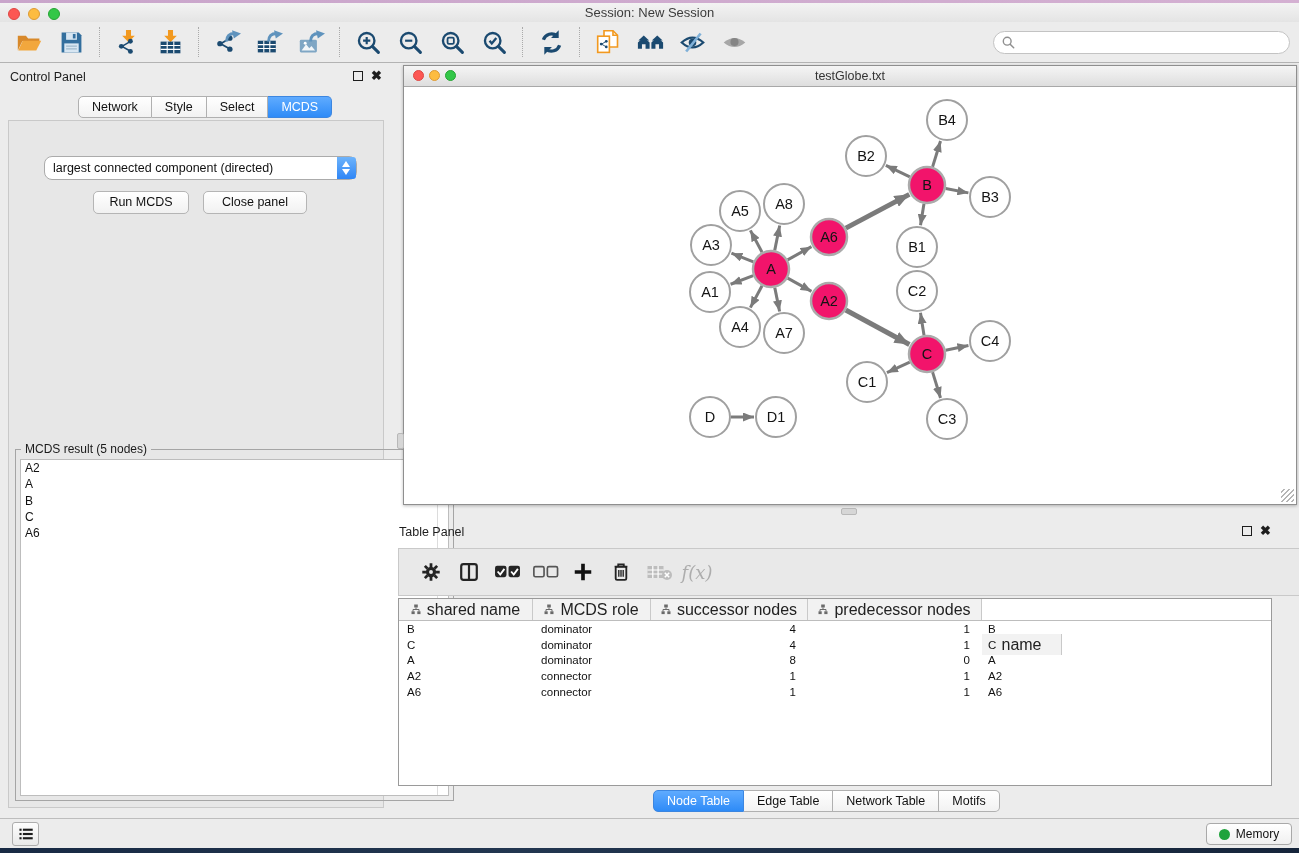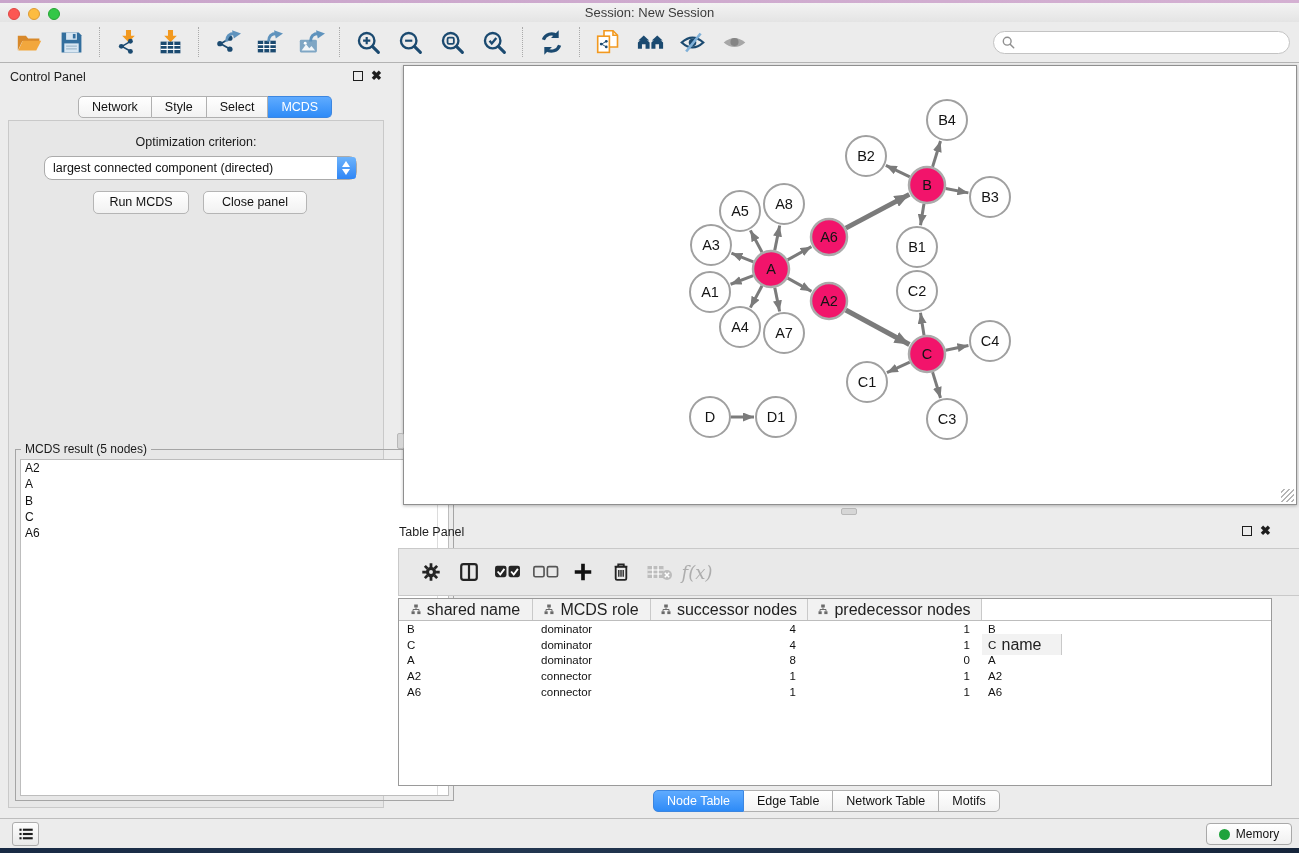--- a/index.html
+++ b/index.html
@@ -320,21 +320,20 @@
           <span class="float-ico"></span>
           <span class="close-ico">✖</span>
         </div>
         <div class="cp-tabs" id="cp-tabs">
             <div class="tab">Network</div>
             <div class="tab">Style</div>
             <div class="tab">Select</div>
             <div class="tab active">MCDS</div>
           </div>
         <div class="cp-body">
-          <div class="opt-label">Optimization criterion:</div>
           <div class="dropdown">
             <span class="dd-text">largest connected component (directed)</span>
             <span class="dd-stepper"></span>
           </div>
           <div class="cp-buttons">
             <button class="btn run-btn">Run MCDS</button>
             <button class="btn closep-btn">Close panel</button>
           </div>
           <div class="result-group">
             <span class="result-legend">MCDS result (5 nodes)</span>
@@ -343,20 +342,28 @@
                 <div class="result-item">A</div>
                 <div class="result-item">B</div>
                 <div class="result-item">C</div>
                 <div class="result-item">A6</div>
               </div>
           </div>
         </div>
       </div>
 
       <div class="netwin">
+        <div class="nw-titlebar">
+          <div class="nw-lights">
+            <span class="light red" style="width:11px;height:11px;"></span>
+            <span class="light yellow" style="width:11px;height:11px;"></span>
+            <span class="light green" style="width:11px;height:11px;"></span>
+          </div>
+          <div class="nw-title">testGlobe.txt</div>
+        </div>
         <div class="nw-canvas" id="graph-holder"><svg width="892" height="417">
               <defs>
                 <marker id="arrow" viewBox="0 0 11 9" refX="11" refY="4.5" markerWidth="11" markerHeight="9" orient="auto" markerUnits="userSpaceOnUse">
                   <path d="M0,0 L11,4.5 L0,9 Z" fill="#7b7b7b"></path>
                 </marker>
                 <marker id="arrowT" viewBox="0 0 15 12" refX="15" refY="6" markerWidth="15" markerHeight="12" orient="auto" markerUnits="userSpaceOnUse">
                   <path d="M0,0 L15,6 L0,12 Z" fill="#7b7b7b"></path>
                 </marker>
               </defs>
               <line x1="358.04383184744285" y1="165.24329829521568" x2="346.3702999661188" y2="143.4024967108029" stroke="#7b7b7b" stroke-width="3" marker-end="url(#arrow)"></line>

